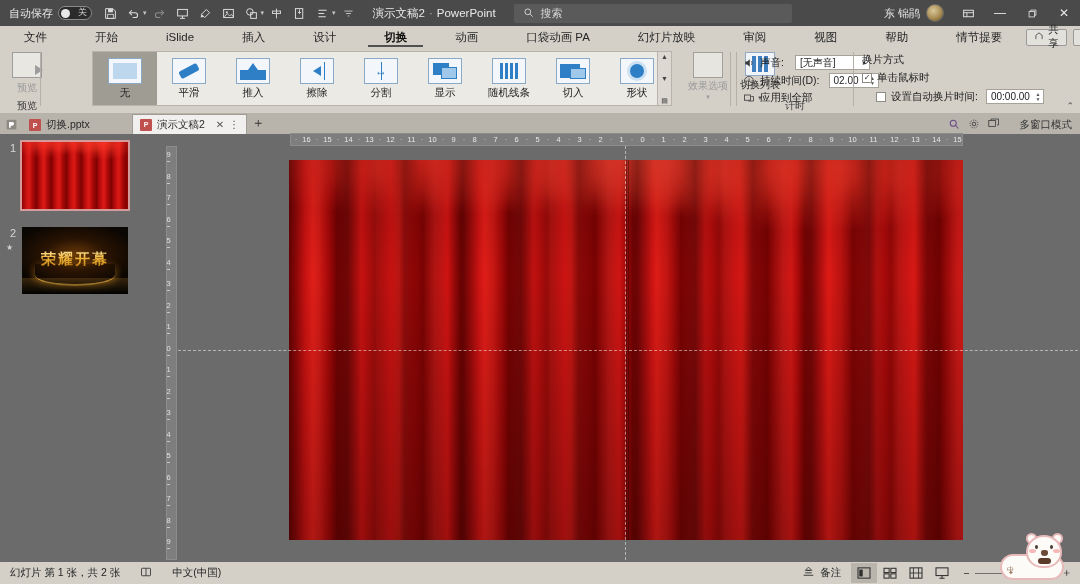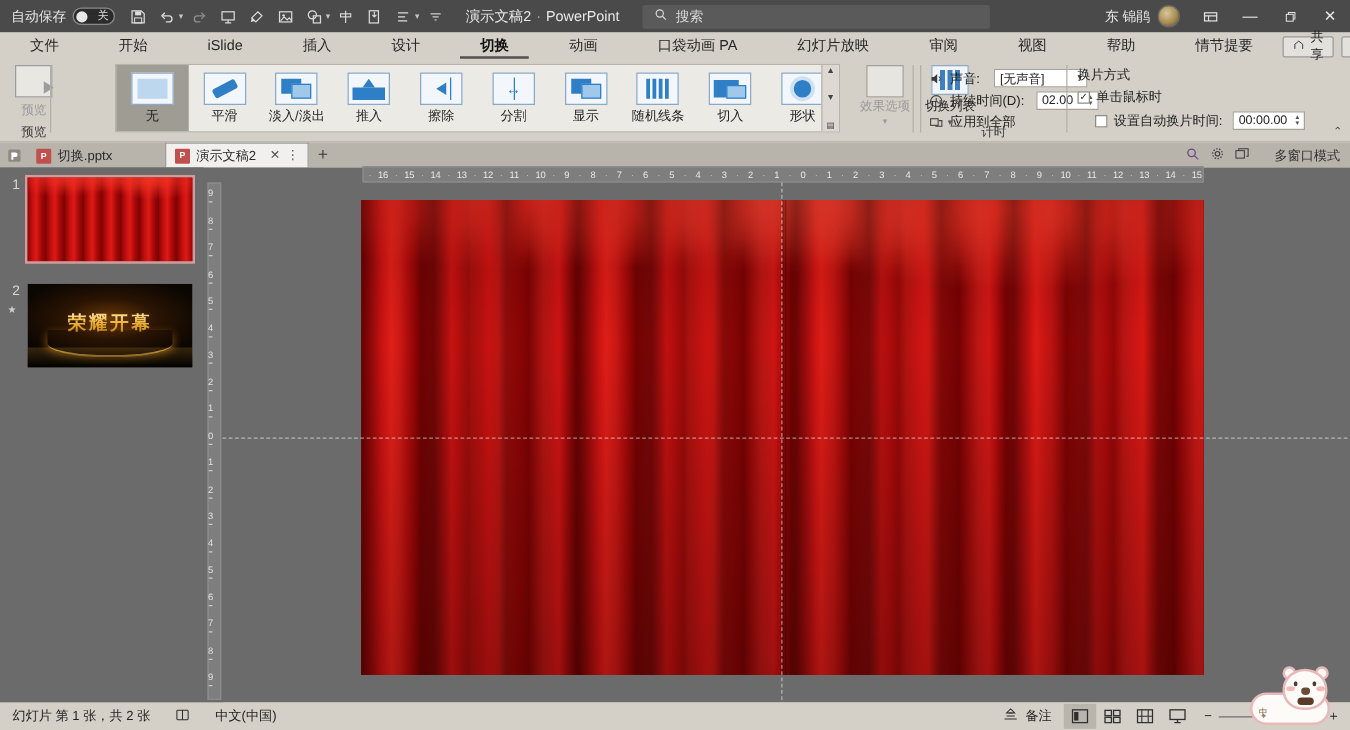--- a/index.html
+++ b/index.html
@@ -223,21 +223,21 @@
   .workspace {
     position: absolute; top: 134px; left: 0; width: 1080px; height: 428px;
     background: #6b6b6b;
   }
   .thumbpane {
     position: absolute; left: 0; top: 0; width: 163px; height: 428px; background: #6b6b6b;
   }
   .thumb { position: absolute; display: flex; }
   .thumb .num { width: 22px; text-align: right; padding-right: 6px; color: #d7d7d7; font-size: 11px; }
   .thumb .star { position: absolute; left: 6px; top: 16px; color: #d0d0d0; font-size: 8px; }
-  .thumb .img { width: 132px; height: 67px; position: relative; overflow: hidden; padding-left: 36px; }
+  .thumb .img { width: 106px; height: 67px; position: relative; overflow: hidden; padding-left: 36px; }
   .thumb.sel .img { outline: 2px solid #d59a9a; outline-offset: 0px; }
 
   .vruler {
     position: absolute; left: 163px; top: 10px; width: 16px; height: 418px;
     background: #6b6b6b;
   }
   .vruler .track {
     position: absolute; left: 3px; top: 2px; width: 11px; bottom: 2px;
     background: #7e7e7e; border: 1px solid #8d8d8d;
   }
@@ -511,27 +511,20 @@
           <span>无</span>
         </div>
         <div class="gcell">
           <div class="gic">
               <div class="diag"></div>
             </div>
           <span>平滑</span>
         </div>
         <div class="gcell">
           <div class="gic">
-              <div class="sq-a"></div>
-              <div class="sq-b"></div>
-            </div>
-          <span>淡入/淡出</span>
-        </div>
-        <div class="gcell">
-          <div class="gic">
               <div class="bar-push"></div>
               <div class="arrow-up"></div>
             </div>
           <span>推入</span>
         </div>
         <div class="gcell">
           <div class="gic">
               <div class="arrow-left"></div>
               <div class="vline" style="left:72%"></div>
             </div>
@@ -698,21 +691,21 @@
             <circle cx="7" cy="7" r="4" fill="none" stroke="#6a4a8a" stroke-width="1.4"></circle>
             <path d="M10 10l4 4" stroke="#6a4a8a" stroke-width="1.4"></path>
           </svg>
       </span>
       <span>
         <svg width="12" height="12" viewBox="0 0 16 16">
             <circle cx="8" cy="8" r="2.4" fill="none" stroke="#3d3d3d" stroke-width="1.2"></circle>
             <circle cx="8" cy="8" r="5.2" fill="none" stroke="#3d3d3d" stroke-width="1.2" stroke-dasharray="1.6 1.6"></circle>
           </svg>
       </span>
-      <span style="display:flex;align-items:center;gap:20px;">
+      <span style="display:flex;gap:20px;font-family:Liberation Mono, monospace;">
         <span>
           <svg width="12" height="11" viewBox="0 0 16 14">
               <rect x="1" y="3" width="9" height="8" fill="none" stroke="#3d3d3d" stroke-width="1.1"></rect>
               <path d="M4 3V1h10v8h-2" fill="none" stroke="#3d3d3d" stroke-width="1.1"></path>
             </svg>
         </span>
         <span>多窗口模式</span>
       </span>
     </div>
   </div>

